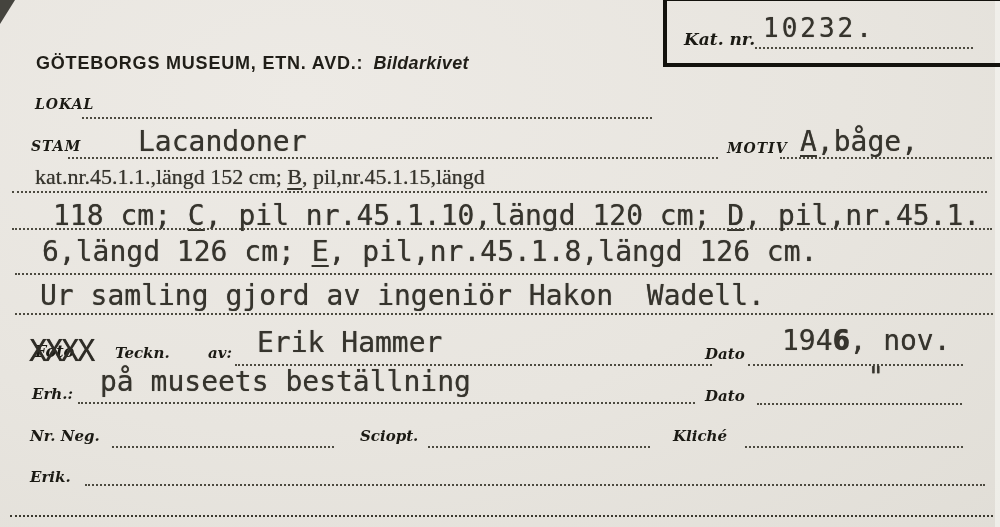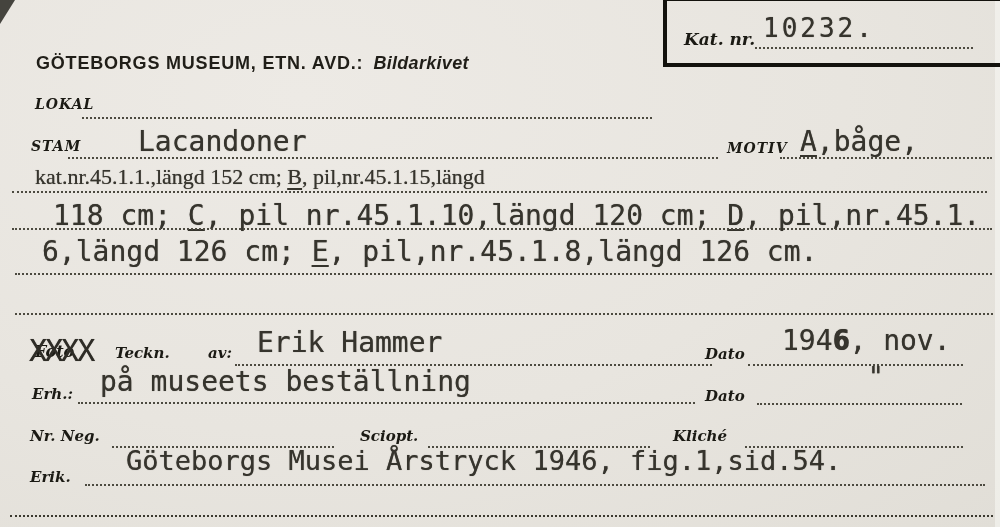--- a/index.html
+++ b/index.html
@@ -80,20 +80,21 @@
 
   <span class="abs mono" style="left:35px;top:165px;font-size:22px;font-family:Liberation Serif, serif;"><span>kat.nr.45.1.1.,längd 152 cm; </span><span class="u">B</span><span>, pil,nr.45.1.15,längd</span></span>
   <div class="abs dots" style="left:12px;top:191px;width:975px;"></div>
 
   <span class="abs mono" style="left:53px;top:201px;font-size:28px;"><span>118 cm; </span><span class="u">C</span><span>, pil nr.45.1.10,längd 120 cm; </span><span class="u">D</span><span>, pil,nr.45.1.</span></span>
   <div class="abs dots" style="left:12px;top:228px;width:980px;"></div>
 
   <span class="abs mono" style="left:42px;top:237px;font-size:28px;"><span>6,längd 126 cm; </span><span class="u">E</span><span>, pil,nr.45.1.8,längd 126 cm.</span></span>
   <div class="abs dots" style="left:15px;top:273px;width:977px;"></div>
 
+  <span class="abs mono" style="left:40px;top:281px;font-size:28px;">Ur samling gjord av ingeniör Hakon  Wadell.</span>
   <div class="abs dots" style="left:15px;top:313px;width:978px;"></div>
 
   <span class="abs label" style="left:35px;top:342px;font-size:16px;">Foto</span>
   <span class="abs mono" style="left:29px;top:335px;font-size:30px;letter-spacing:-2px;color:#2e2c26;">XXXX</span>
   <span class="abs label" style="left:115px;top:344px;font-size:15px;">Teckn.</span>
   <span class="abs label" style="left:208px;top:344px;font-size:15px;">av:</span>
   <div class="abs dots" style="left:235px;top:364px;width:477px;"></div>
   <span class="abs mono" style="left:257px;top:328px;font-size:28px;">Erik Hammer</span>
   <span class="abs label" style="left:705px;top:345px;font-size:15px;">Dato</span>
   <div class="abs dots" style="left:748px;top:364px;width:215px;"></div>
@@ -108,17 +109,16 @@
 
   <span class="abs label" style="left:30px;top:427px;font-size:15px;">Nr. Neg.</span>
   <div class="abs dots" style="left:112px;top:446px;width:222px;"></div>
   <span class="abs label" style="left:360px;top:427px;font-size:15px;">Sciopt.</span>
   <div class="abs dots" style="left:428px;top:446px;width:222px;"></div>
   <span class="abs label" style="left:673px;top:427px;font-size:15px;">Kliché</span>
   <div class="abs dots" style="left:745px;top:446px;width:218px;"></div>
 
   <span class="abs label" style="left:30px;top:468px;font-size:15px;">Erik.</span>
   <div class="abs dots" style="left:85px;top:484px;width:900px;"></div>
-  <span class="abs mono" style="left:126px;top:447px;font-size:27px;">Göteborgs Musei Årstryck 1946, fig.1,sid.54.</span>
 
   <div class="abs dots dark" style="left:10px;top:515px;width:983px;"></div>
 
 </div>
 
 </body></html>

